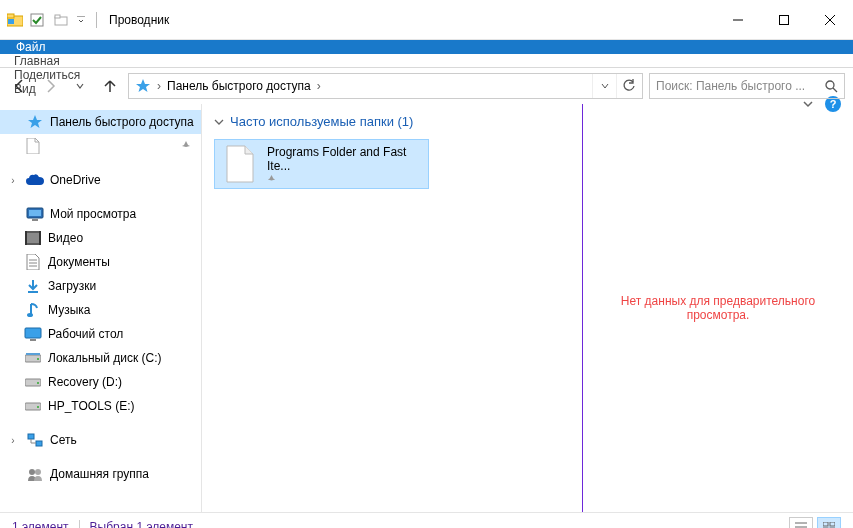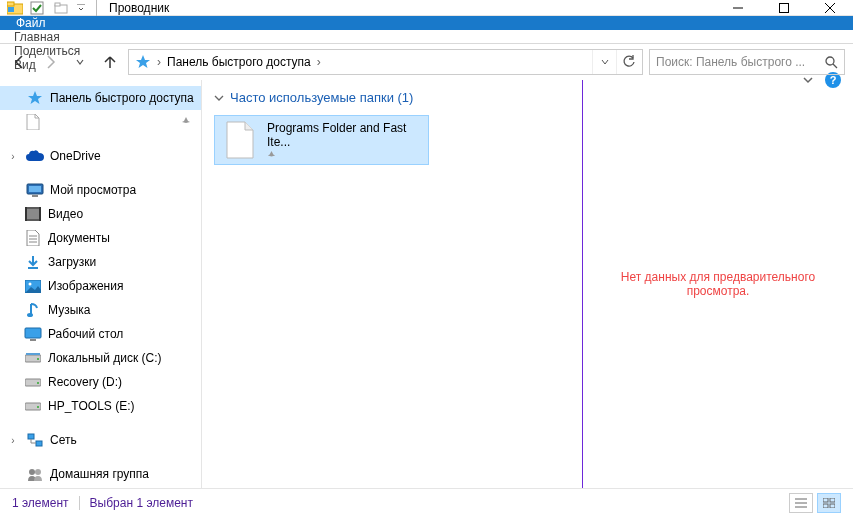--- a/index.html
+++ b/index.html
@@ -1,17 +1,17 @@
 <!DOCTYPE html>
 <html><head>
 <meta charset="utf-8">
 <style>
 * { box-sizing: border-box; margin: 0; padding: 0; font-family: "Segoe UI", Tahoma, sans-serif; }
 body { width: 853px; height: 528px; background: #fff; overflow: hidden; font-size: 12px; color: #000; }
-.titlebar { height: 16px; display: flex; align-items: center; border-bottom: 1px solid #e5e5e5; }
+.titlebar { height: 40px; display: flex; align-items: center; border-bottom: 1px solid #e5e5e5; }
 .titlebar-icons { display: flex; align-items: center; padding-left: 6px; gap: 2px; }
 .app-icon { width: 18px; height: 18px; display:flex; align-items:center; justify-content:center; }
 .qat-icon { width: 22px; height: 22px; display: flex; align-items: center; justify-content: center; }
 .qat-dd { width: 14px; height: 22px; display:flex; align-items:center; justify-content:center; color:#555; }
 .title-sep { width:1px; height:16px; background:#bbb; margin:0 6px; }
 .title-text { margin-left: 4px; font-size: 12px; color: #000; }
 .winctrl { margin-left: auto; display: flex; }
 .winbtn { width: 46px; height: 28px; display:flex; align-items:center; justify-content:center; color:#333; }
 .ribbon { height: 28px; display:flex; align-items:stretch; border-bottom:1px solid #d9d9d9;flex-direction:column; }
 .file-tab { background:#1979ca; color:#fff; padding: 0 16px; display:flex; align-items:center; font-size:12px; }
@@ -252,30 +252,20 @@
       <span class="ico">
           <svg width="14" height="14" viewBox="0 0 14 14">
             <path d="M7 1 V9 M3 6 L7 10 L11 6" stroke="#2a8dd4" stroke-width="2" fill="none"></path>
             <line x1="2" y1="13" x2="12" y2="13" stroke="#2a8dd4" stroke-width="2"></line>
           </svg>
         </span>
       <span>Загрузки</span>
     </div>
     <div class="tree-item sub">
       <span class="ico">
-          <svg width="16" height="13" viewBox="0 0 16 13">
-            <rect x="0" y="0" width="16" height="13" fill="#3aa0e8" stroke="#1a6aa8"></rect>
-            <circle cx="5" cy="4" r="1.5" fill="#fff"></circle>
-            <path d="M0 13 L6 7 L10 10 L13 6 L16 10 V13 Z" fill="#1a6aa8"></path>
-          </svg>
-        </span>
-      <span>Изображения</span>
-    </div>
-    <div class="tree-item sub">
-      <span class="ico">
           <svg width="12" height="16" viewBox="0 0 12 16">
             <path d="M4 2 V12" stroke="#2a8dd4" stroke-width="2"></path>
             <ellipse cx="3" cy="13" rx="3" ry="2" fill="#2a8dd4"></ellipse>
             <path d="M4 2 Q9 2 10 6" stroke="#2a8dd4" stroke-width="2" fill="none"></path>
           </svg>
         </span>
       <span>Музыка</span>
     </div>
     <div class="tree-item sub">
       <span class="ico">

